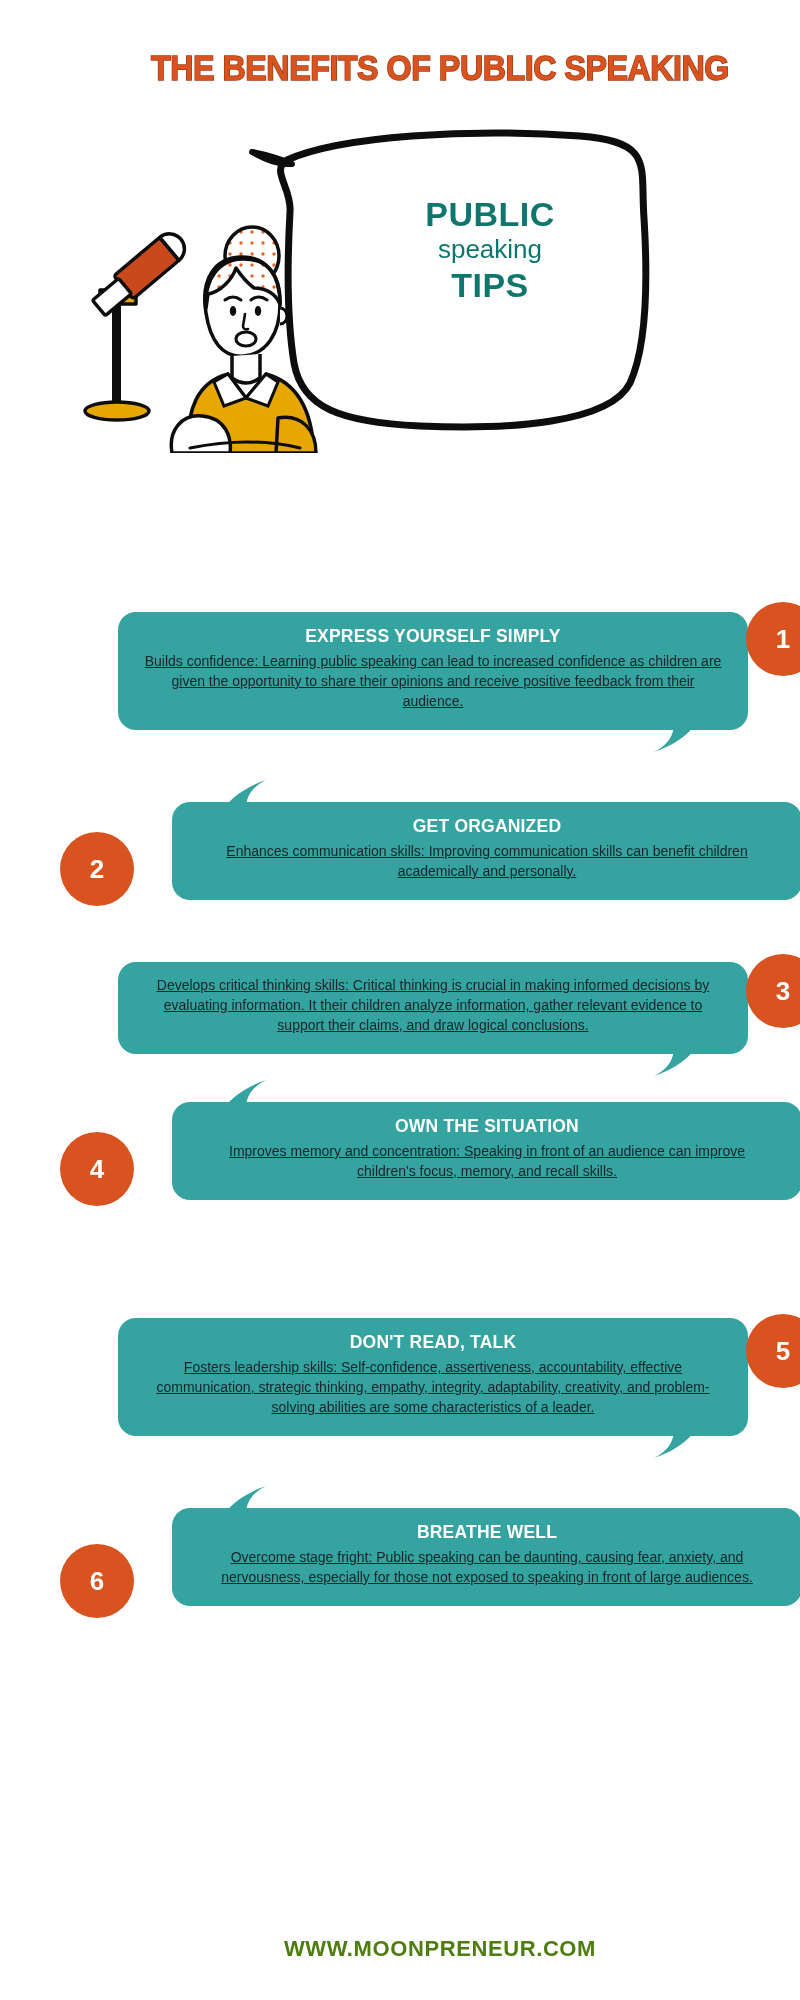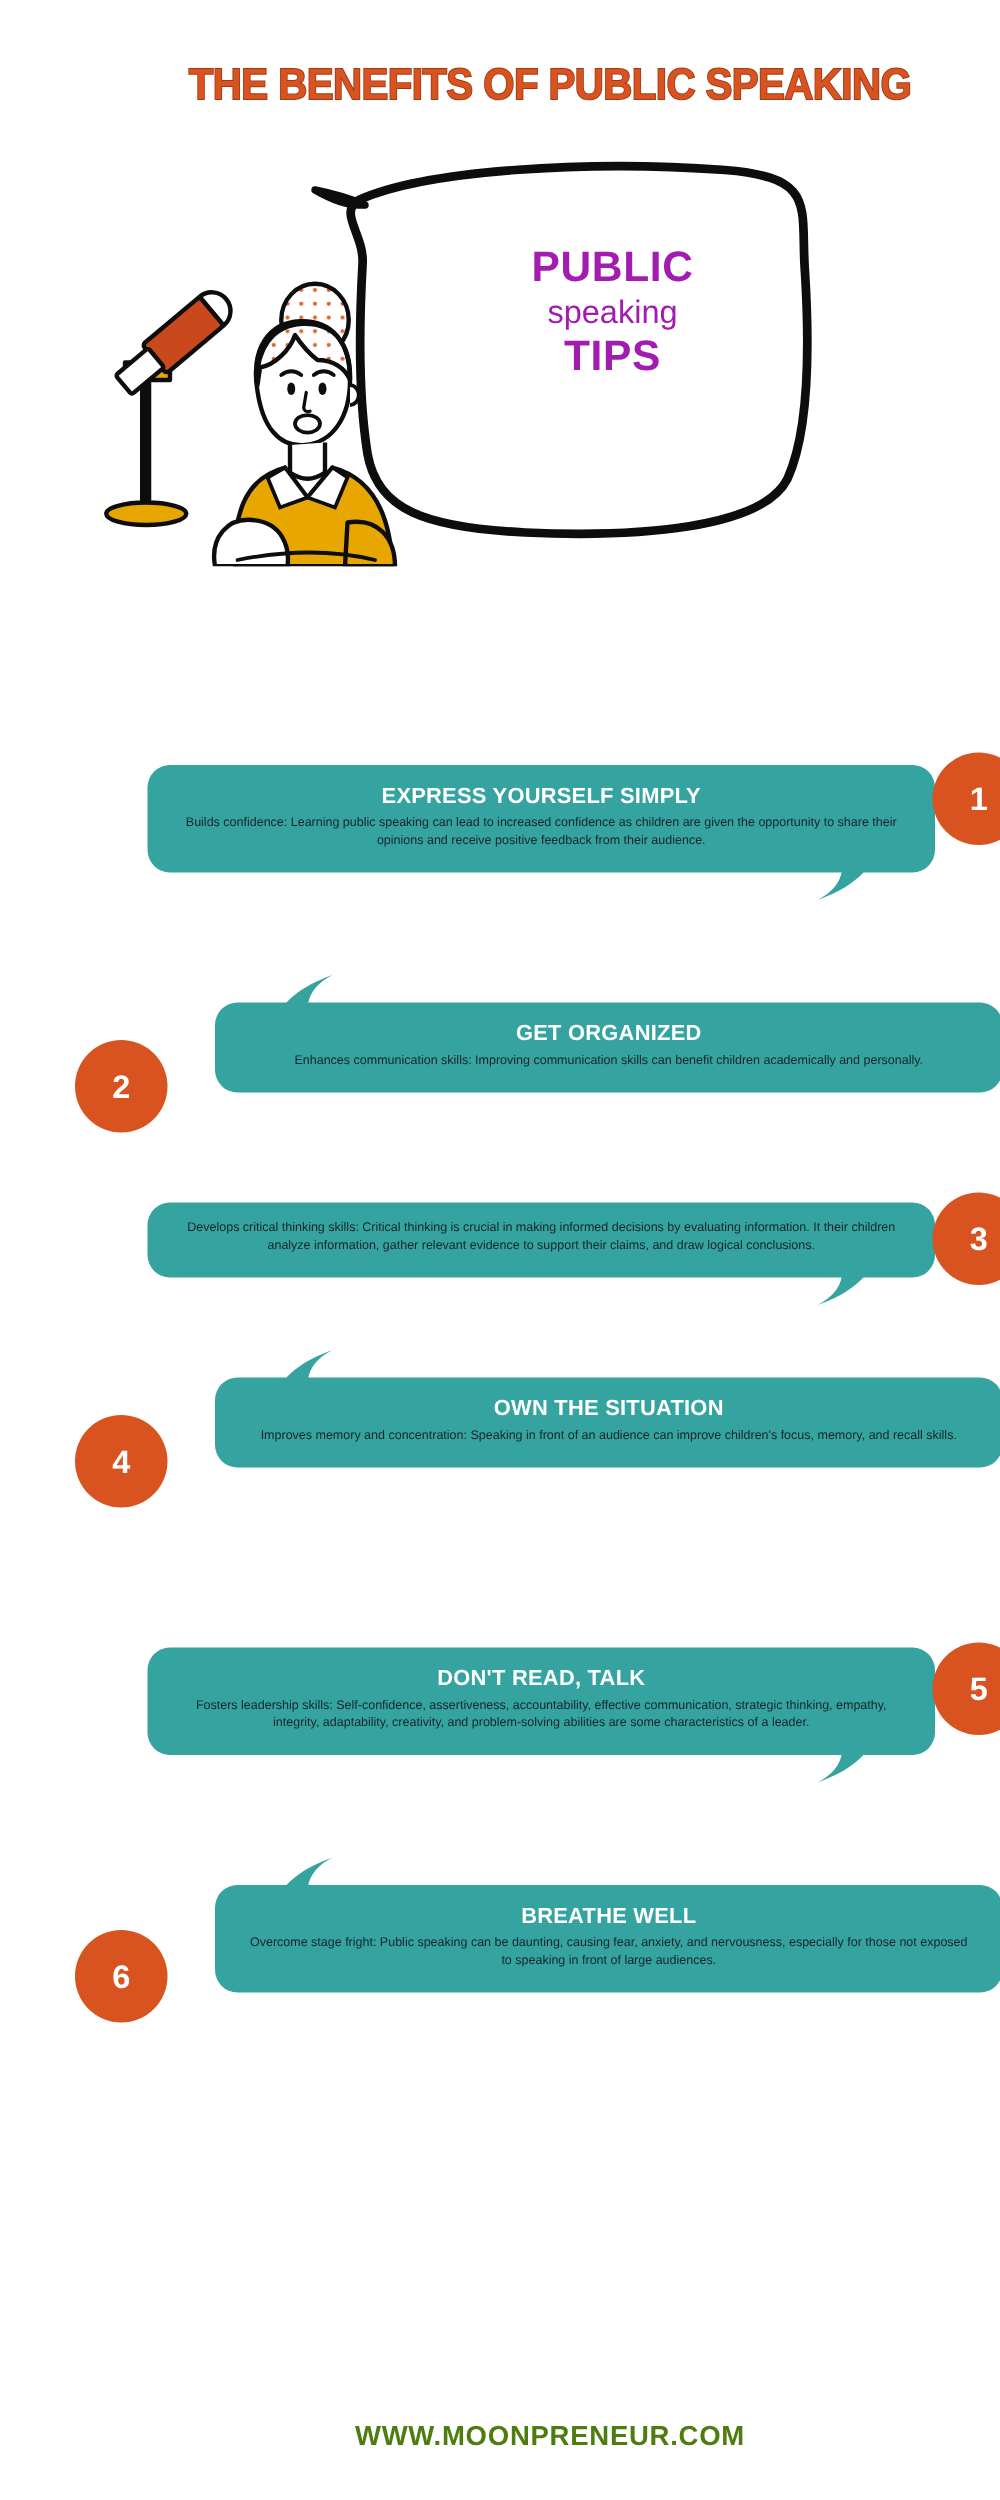--- a/index.html
+++ b/index.html
@@ -25,21 +25,21 @@
     white-space: nowrap;
   }
 
   
   .hero { position: absolute; top: 108px; left: 0; width: 800px; height: 345px; }
   .hero svg { display:block; }
 
   
   .bubble-text {
     position: absolute; left: 320px; top: 195px; width: 260px;
-    text-align: center; color: #a21caf; line-height: 1.12;
+    text-align: center; color: #0f766e; line-height: 1.12;
   }
   .bubble-l1 { font-size: 34px; font-weight: 700; letter-spacing: .5px; }
   .bubble-l2 { font-size: 26px; font-weight: 400; margin-top: 2px; }
   .bubble-l3 { font-size: 34px; font-weight: 700; letter-spacing: .5px; margin-top: 2px; }
 
   
   .card { position: absolute; left: 0; width: 800px; padding-left: 40px; }
   .bubble-wrap { position: relative; }
   .bubble-shape {
     position: relative;
@@ -50,21 +50,21 @@
   }
   .card.right .bubble-shape { margin-left: 38px; margin-right: 92px; }
   .card.left  .bubble-shape { margin-left: 92px; margin-right: 38px; }
   .tail-svg { position: absolute; pointer-events: none; }
 
   .card-title {
     color: #ffffff; font-weight: 700; font-size: 17.5px;
     letter-spacing: .2px; margin-bottom: 5px; text-transform: uppercase;
   }
   .card-body {
-    color: #17252A; font-size: 10px; line-height: 1.42;
+    color: #17252A; font-size: 14px; line-height: 1.42; text-decoration: underline;
   }
   .card.tight .card-title { margin-bottom: 1px; }
 
   .num-circle {
     position: absolute;
     width: 74px; height: 74px; border-radius: 50%;
     background: #D8531F;
     color: #ffffff; font-size: 26px; font-weight: 700;
     display: flex; align-items: center; justify-content: center;
   }

